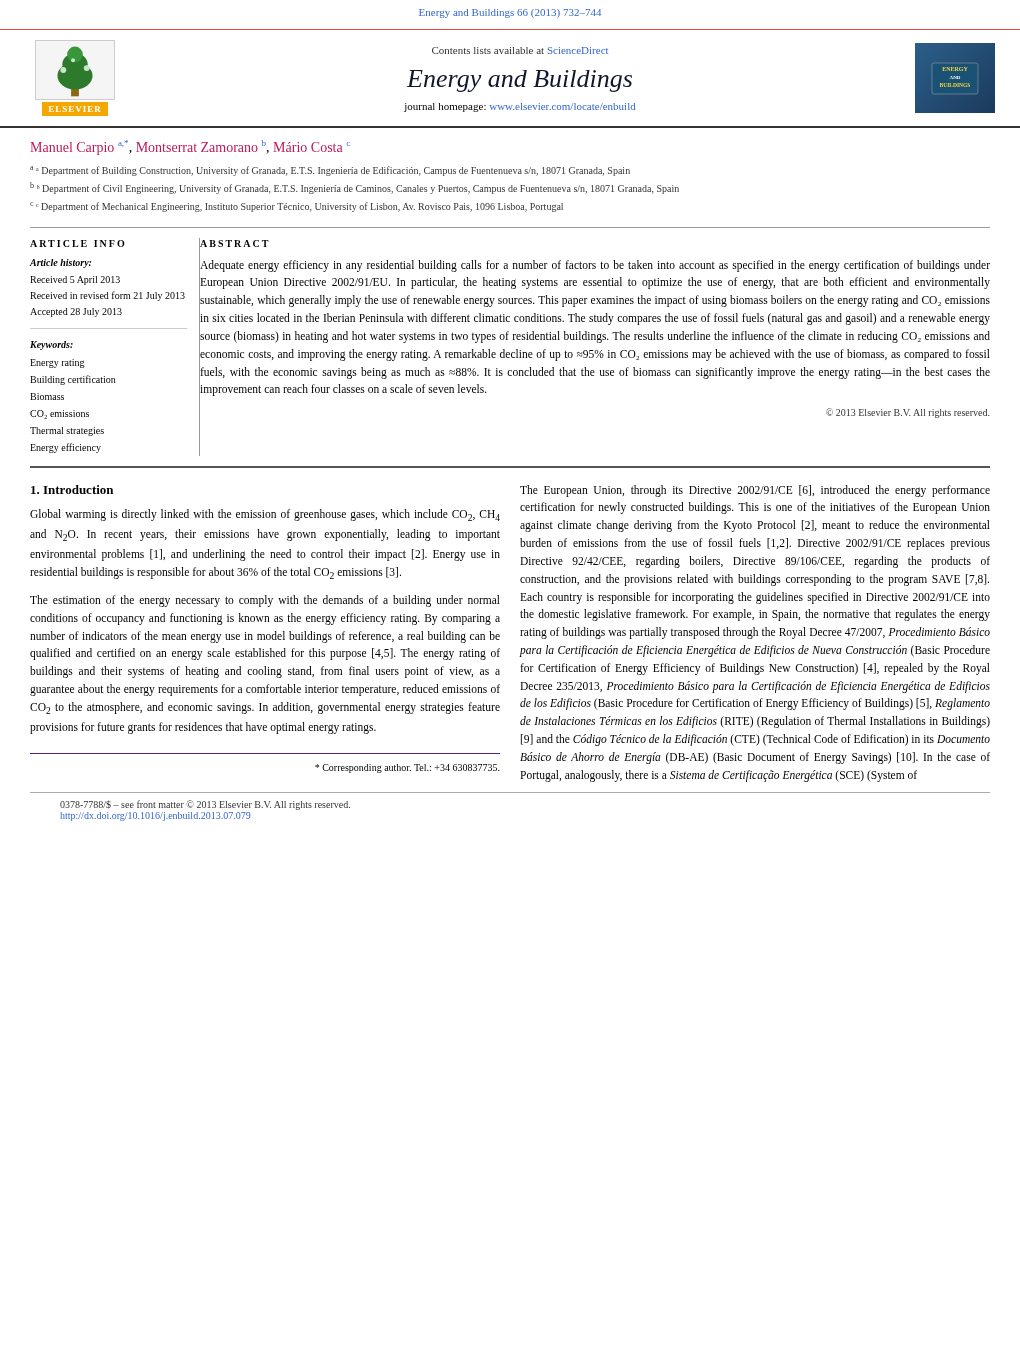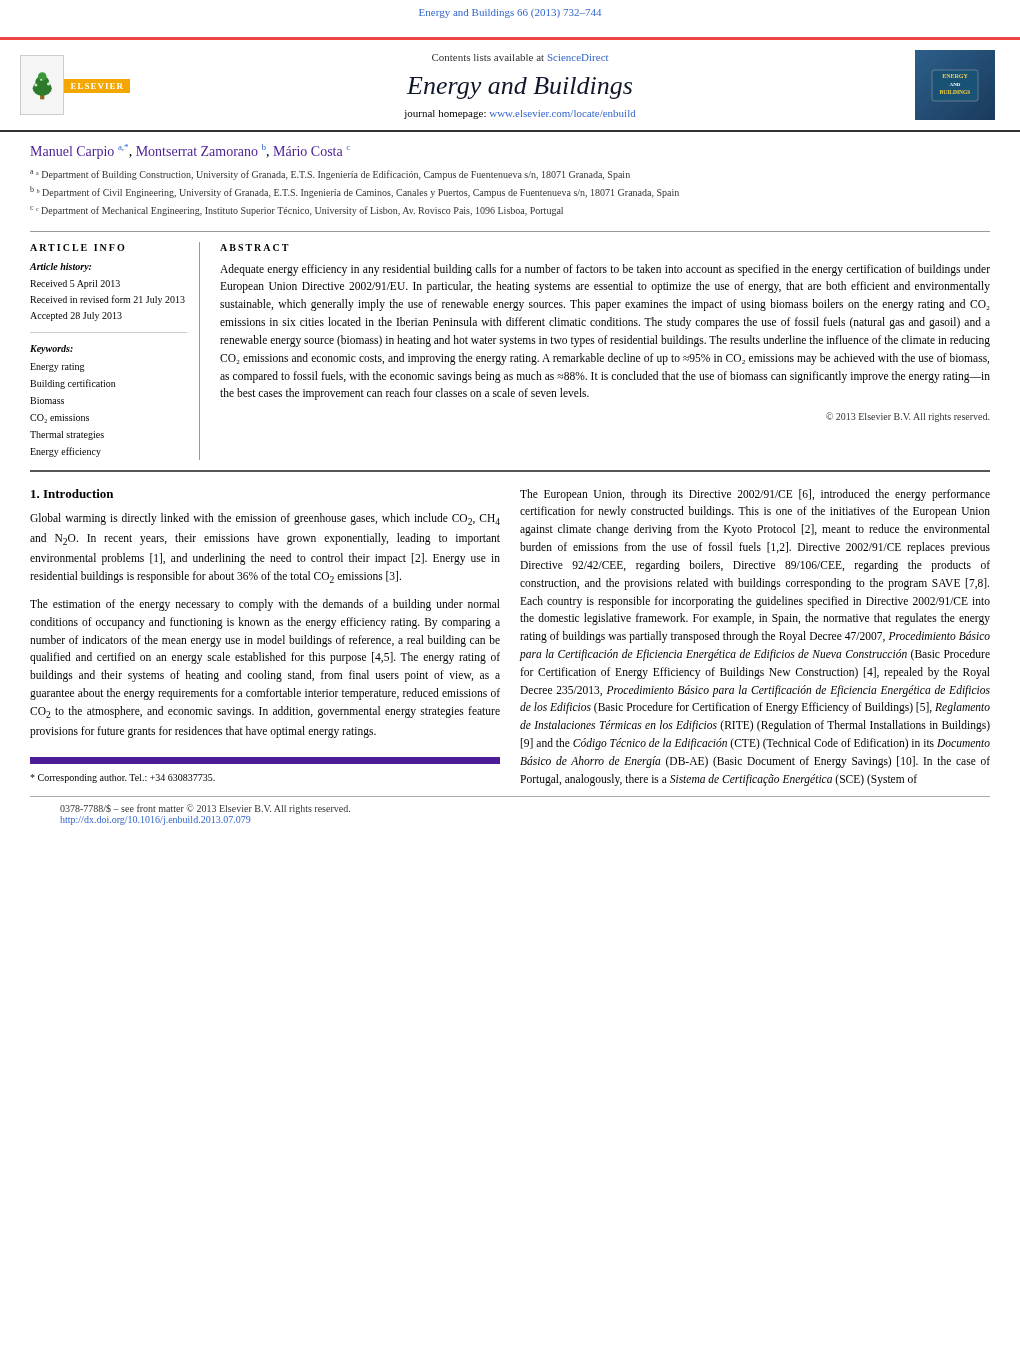--- a/index.html
+++ b/index.html
@@ -9,38 +9,38 @@
       width: 1020px;
       min-height: 1351px;
       font-size: 13px;
       color: #000;
     }
 
     
     .top-bar {
       background: #fff;
       text-align: center;
-      padding: 6px 0 19px;
+      padding: 6px 0 11px;
       font-size: 11px;
       color: #3366cc;
-      border-bottom: 3px solid #ef4444;
+      border-bottom: 1px solid #ef4444;
     }
 
     
     .journal-header {
       display: flex;
       align-items: center;
       justify-content: space-between;
       padding: 10px 20px;
       border-bottom: 2px solid #333;
     }
     .journal-header .logo-left {
       width: 110px;
       display: flex;
-      flex-direction: row;
+      flex-direction: column;
       align-items: center;
     }
     .elsevier-logo {
       display: flex;
       flex-direction: column;
       align-items: center;
     }
     .elsevier-tree {
       width: 80px;
       height: 60px;
@@ -161,37 +161,36 @@
 
     
     .authors {
       font-size: 14px;
       margin-bottom: 6px;
     }
     .authors sup {
       font-size: 9px;
       color: #3366cc;
     }
-    .author-link { color: #4c1d95; }
+    .author-link { color: #be185d; }
 
     
     .affiliations {
       font-size: 10px;
       color: #333;
       margin-bottom: 12px;
       line-height: 1.5;
     }
     .affiliations p {
       margin-bottom: 2px;
     }
 
     
     .two-column {
       display: flex;
-      gap: 20px;
       border-top: 1px solid #999;
       padding-top: 10px;
       margin-bottom: 10px;
     }
     .left-col {
       width: 170px;
       flex-shrink: 0;
       border-right: 1px solid #999;
       padding-right: 12px;
     }
@@ -282,23 +281,24 @@
       font-size: 11.5px;
       line-height: 1.55;
       text-align: justify;
       margin-bottom: 8px;
       color: #000;
     }
 
     
     .footnotes {
       margin-top: 16px;
-      border-top: 7px solid #4c1d95;
+      border-top: 1px solid #4c1d95;
       padding-top: 6px;
       font-size: 10px;
+      text-align: right;
     }
     .footnotes p {
       margin-bottom: 2px;
       line-height: 1.5;
     }
     .footnotes a { color: #3366cc; text-decoration: none; }
 
     
     .bottom-bar {
       border-top: 1px solid #aaa;

